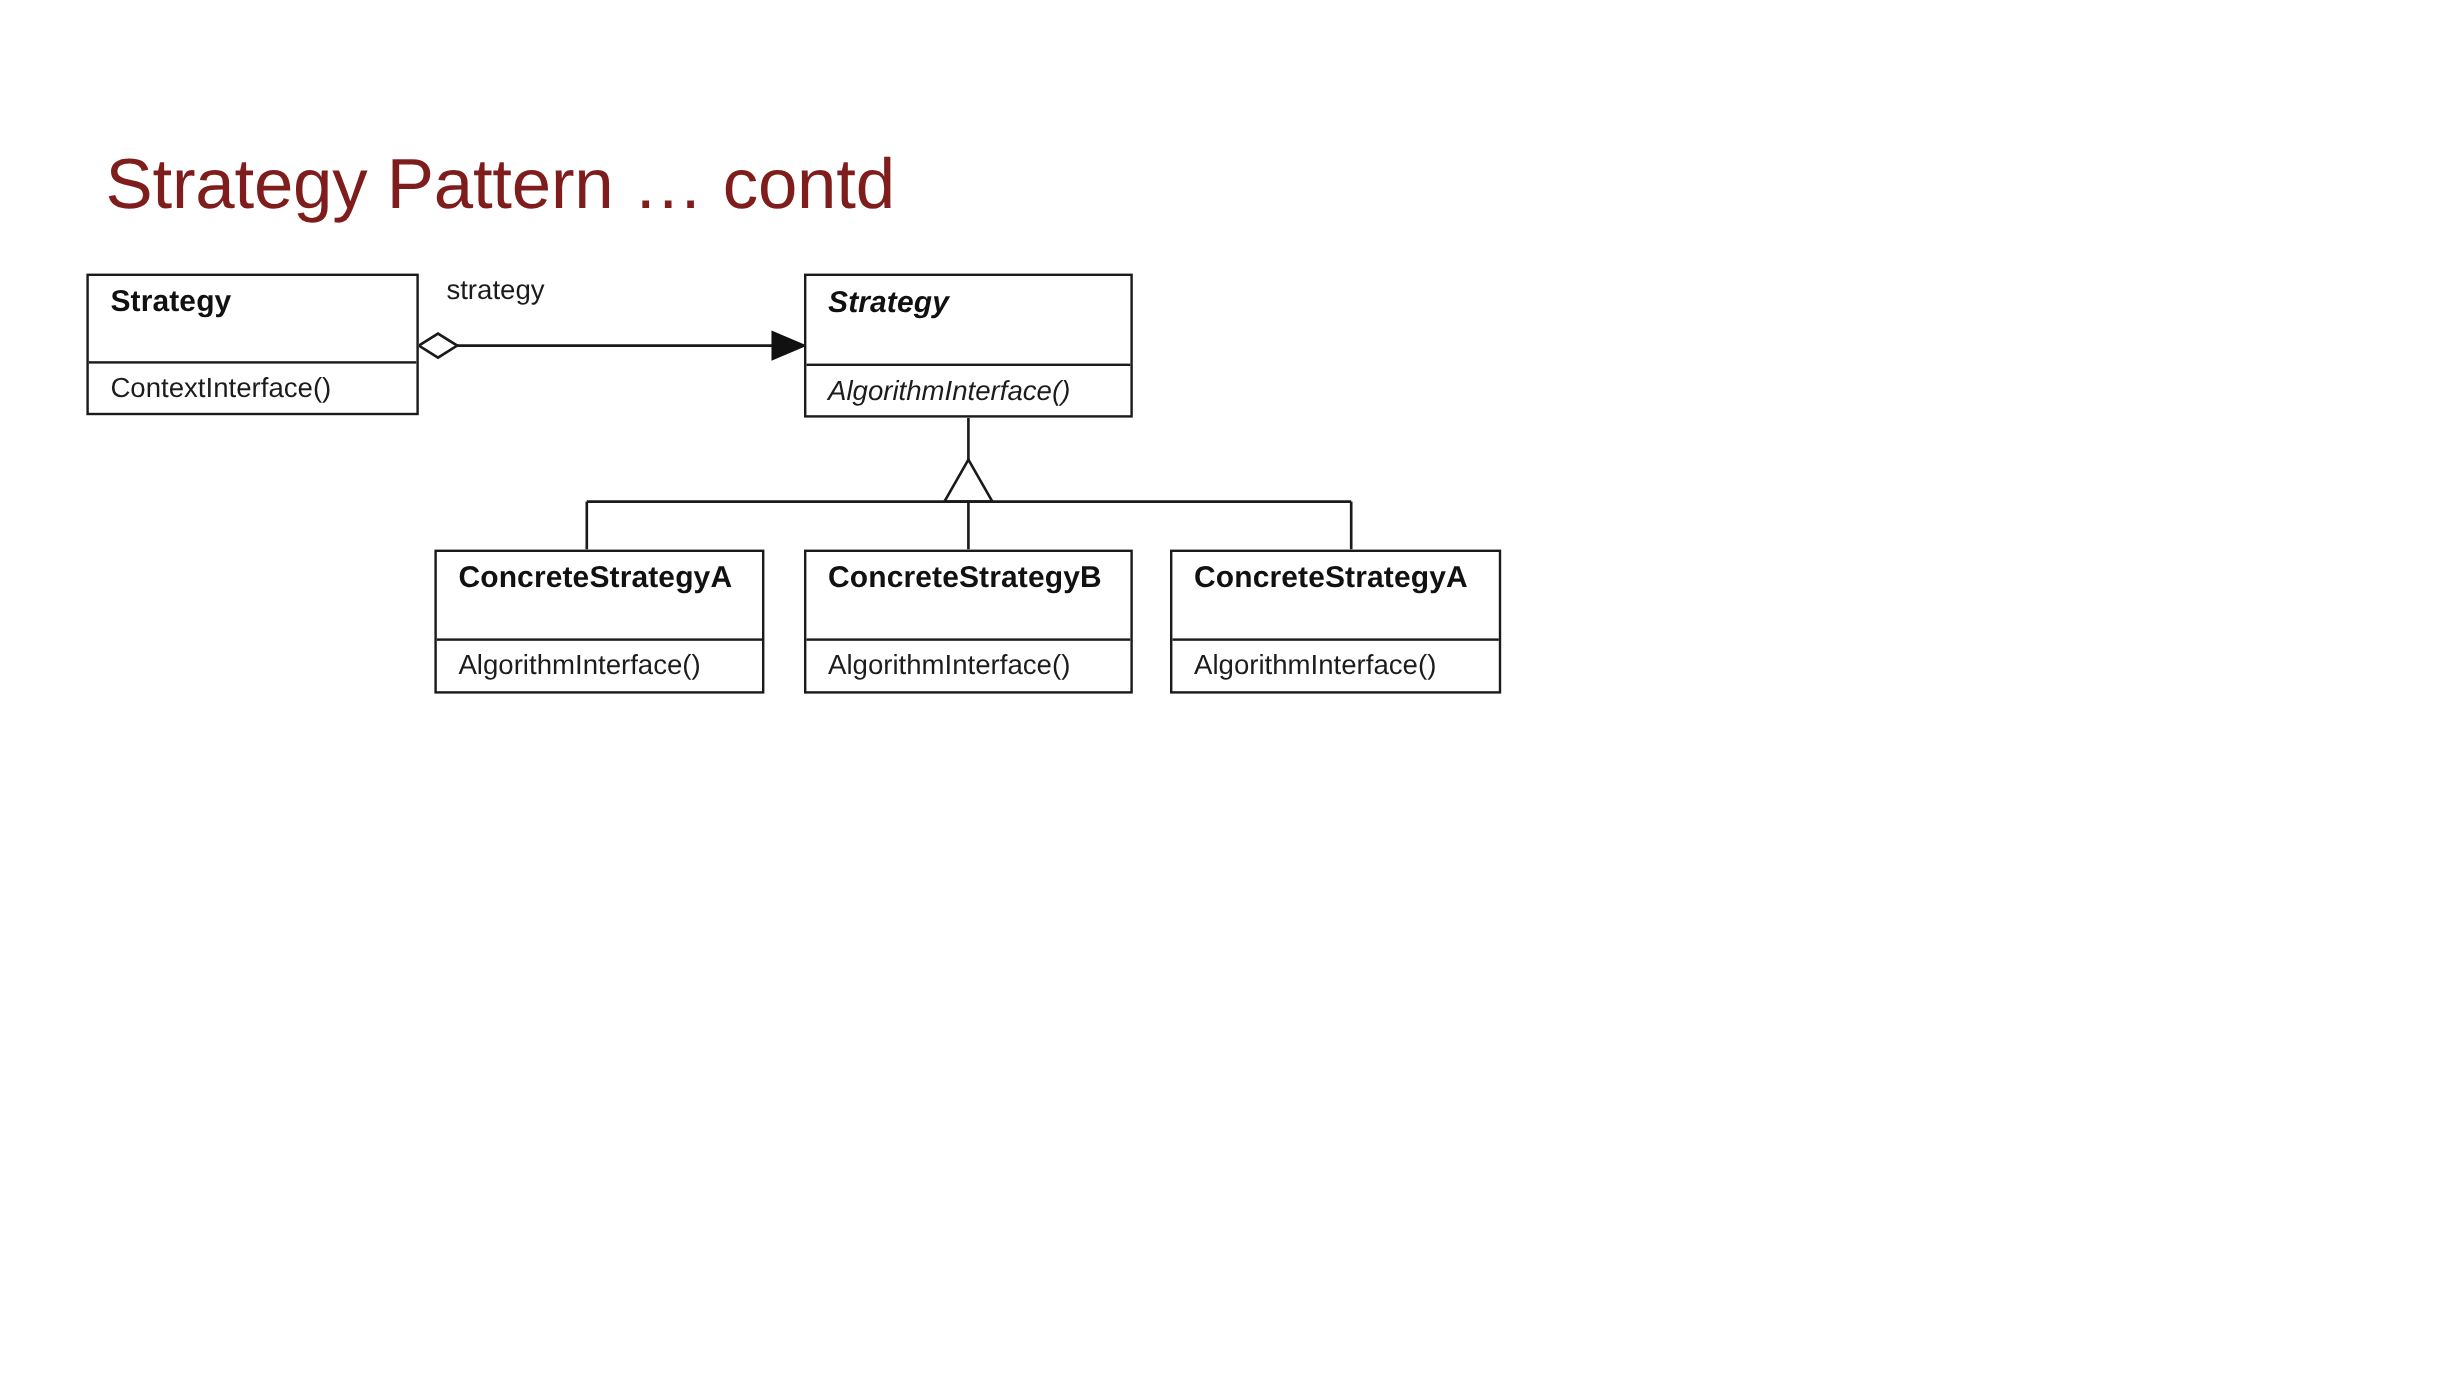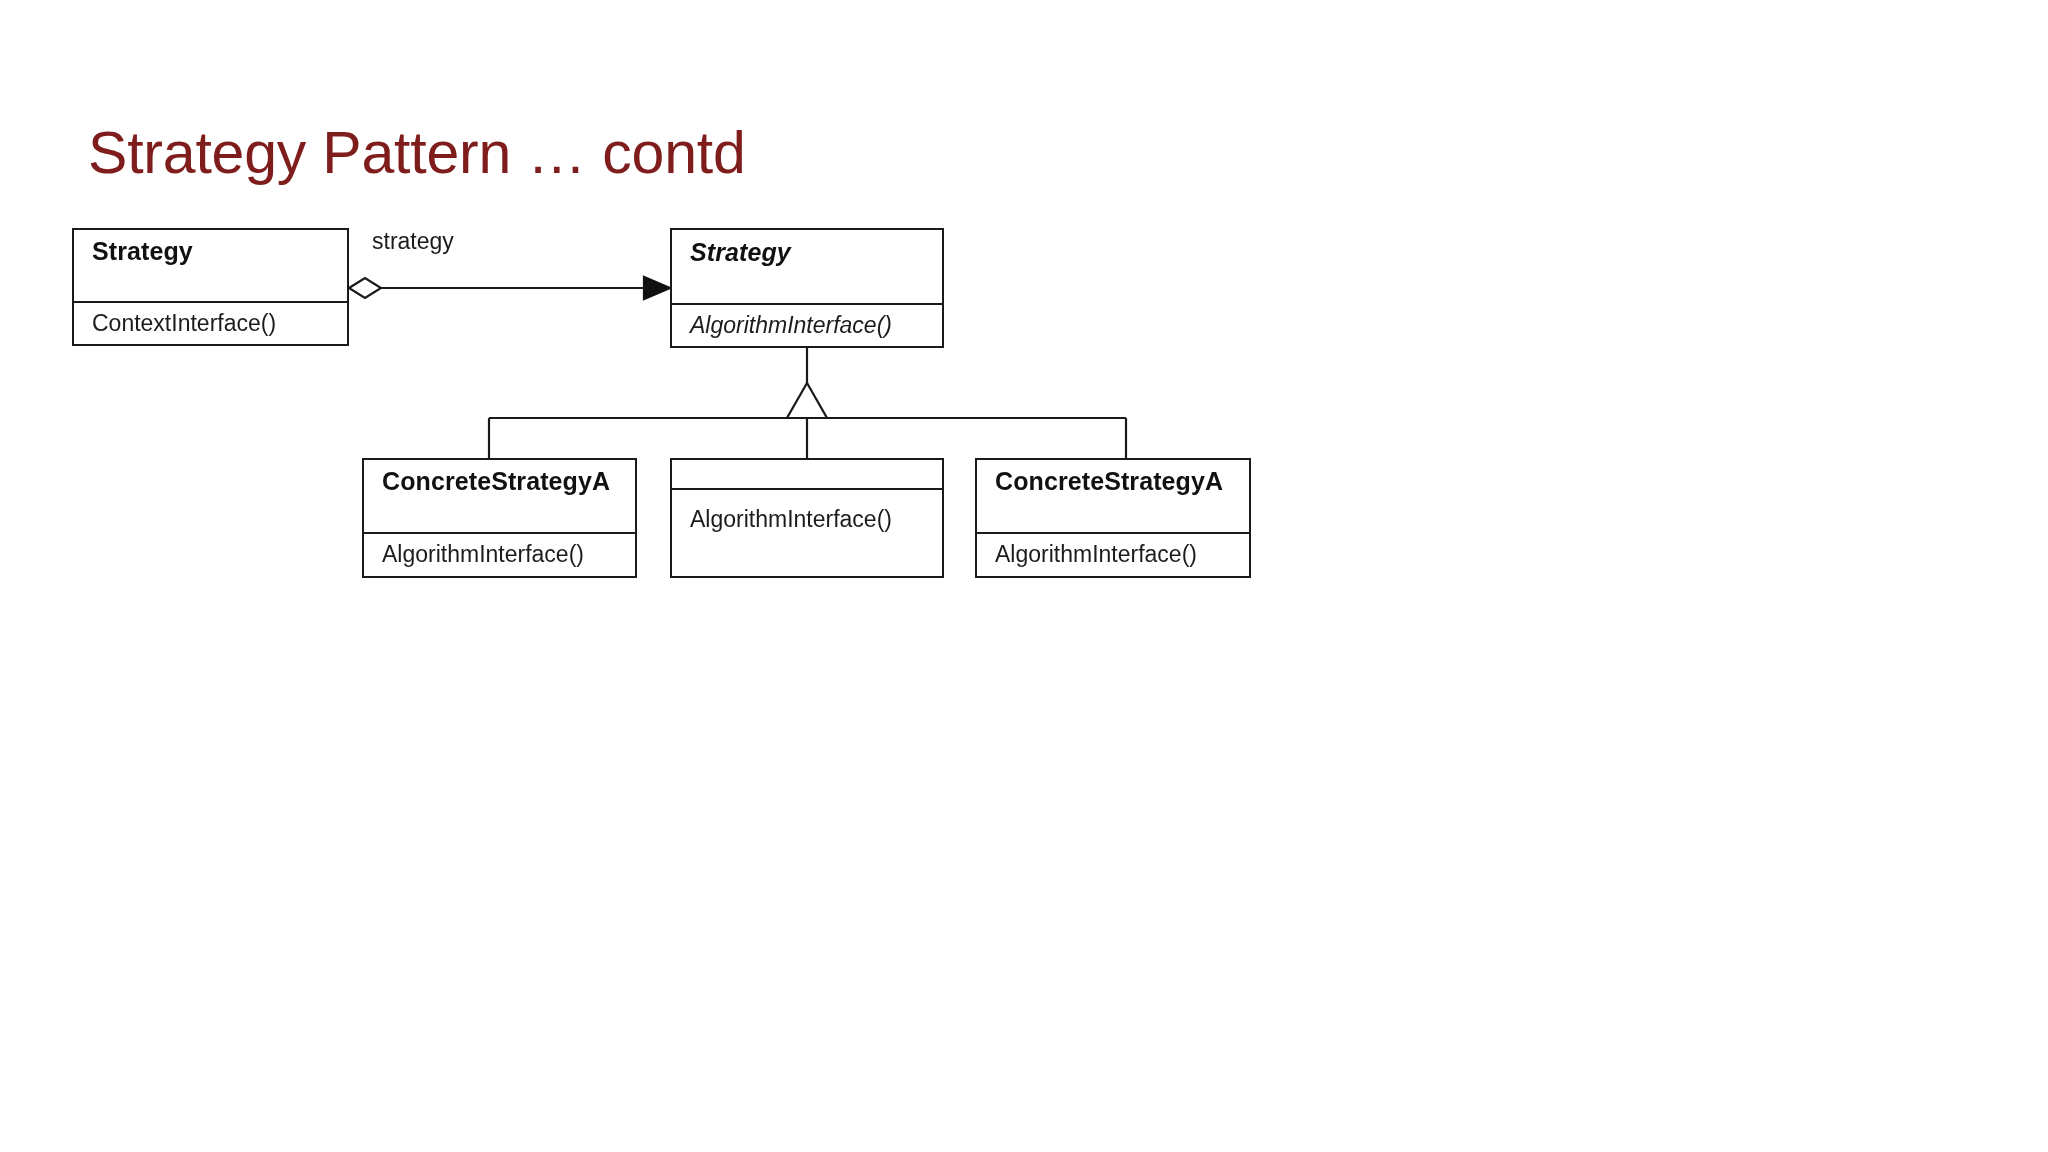--- a/index.html
+++ b/index.html
@@ -160,20 +160,21 @@
     <div class="uml-name">Strategy</div>
     <div class="uml-ops">AlgorithmInterface()</div>
   </div>
 
   <div class="uml-class concrete" id="class-concrete-a">
     <div class="uml-name">ConcreteStrategyA</div>
     <div class="uml-ops">AlgorithmInterface()</div>
   </div>
 
   <div class="uml-class concrete" id="class-concrete-b">
+    <div class="uml-name">ConcreteStrategyB</div>
     <div class="uml-ops">AlgorithmInterface()</div>
   </div>
 
   <div class="uml-class concrete" id="class-concrete-c">
     <div class="uml-name">ConcreteStrategyA</div>
     <div class="uml-ops">AlgorithmInterface()</div>
   </div>
 
 </div>
 

